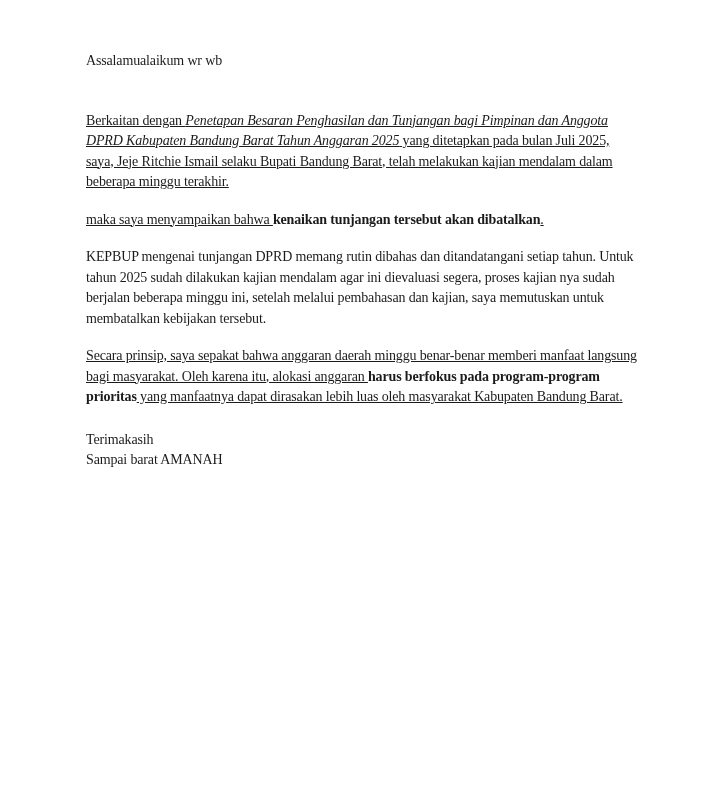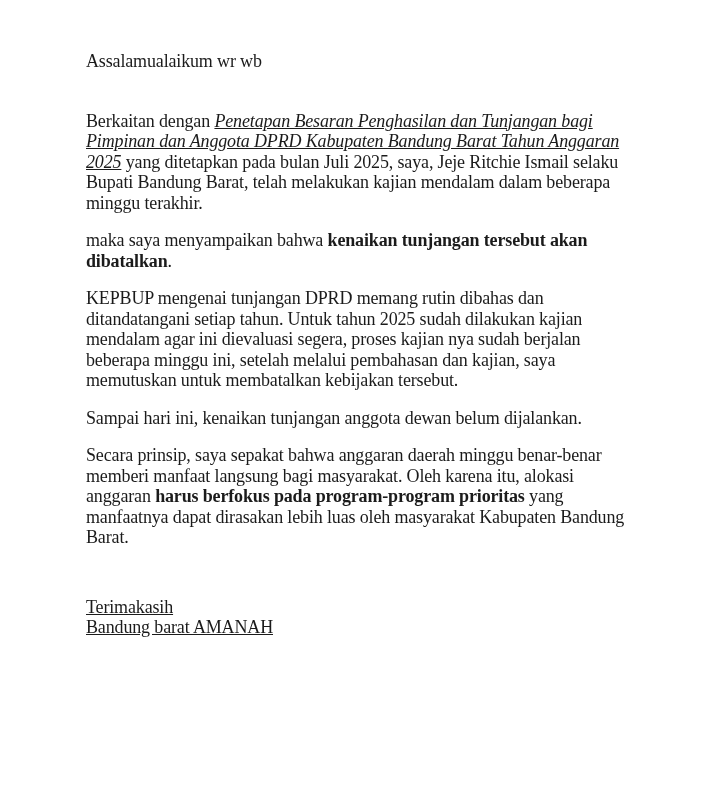--- a/index.html
+++ b/index.html
@@ -13,58 +13,56 @@
     position: relative;
     overflow: hidden;
     font-family: "Liberation Serif", "DejaVu Serif", serif;
   }
   .doc {
     position: absolute;
     left: 86px;
     top: 51px;
     width: 552px;
     color: #1b1b1b;
-    font-size: 18px;
+    font-size: 14px;
     line-height: 20.5px;
     letter-spacing: -0.15px;
     text-rendering: optimizeLegibility;
   }
   .para {
     margin: 0 0 17px 0;
   }
   .salutation {
     margin-bottom: 39px;
   }
   .closing-block {
-    margin-top: 49px;
-    text-decoration: underline;
+    margin-top: 22px;
   }
   .closing-line {
     margin: 0;
   }
-  .seg-normal { font-style: normal; font-weight: normal; }
+  .seg-normal { font-style: normal; font-weight: normal; text-decoration: underline; }
   .seg-italic { font-style: italic; text-decoration: underline; }
   .seg-bold   { font-weight: bold; }
 </style>
 </head>
 <body>
 
 <main class="doc">
 
   <p class="para salutation"><span>Assalamualaikum wr wb</span></p>
 
   <p class="para"><span class="seg-normal">Berkaitan dengan </span><span class="seg-italic">Penetapan Besaran Penghasilan dan Tunjangan bagi Pimpinan dan Anggota DPRD Kabupaten Bandung Barat Tahun Anggaran 2025</span><span class="seg-normal"> yang ditetapkan pada bulan Juli 2025, saya, Jeje Ritchie Ismail selaku Bupati Bandung Barat, telah melakukan kajian mendalam dalam beberapa minggu terakhir.</span></p>
 
 
   <p class="para"><span class="seg-normal">maka saya menyampaikan bahwa </span><span class="seg-bold">kenaikan tunjangan tersebut akan dibatalkan</span><span class="seg-normal">.</span></p>
 
   <p class="para"><span>KEPBUP mengenai tunjangan DPRD memang rutin dibahas dan ditandatangani setiap tahun. Untuk tahun 2025 sudah dilakukan kajian mendalam agar ini dievaluasi segera, proses kajian nya sudah berjalan beberapa minggu ini, setelah melalui pembahasan dan kajian, saya memutuskan untuk membatalkan kebijakan tersebut.</span></p>
 
-  <p class="para"><span>Sampai hari ini, kenaikan tunjangan anggota dewan belum dijalankan.</span></p>
 
   <p class="para"><span class="seg-normal">Secara prinsip, saya sepakat bahwa anggaran daerah minggu benar-benar memberi manfaat langsung bagi masyarakat. Oleh karena itu, alokasi anggaran </span><span class="seg-bold">harus berfokus pada program-program prioritas</span><span class="seg-normal"> yang manfaatnya dapat dirasakan lebih luas oleh masyarakat Kabupaten Bandung Barat.</span></p>
 
   <div class="closing-block">
     <p class="closing-line">Terimakasih</p>
-    <p class="closing-line">Bandung barat AMANAH</p>
+    <p class="closing-line">Sampai barat AMANAH</p>
   </div>
 
 </main>
 
 </body></html>

